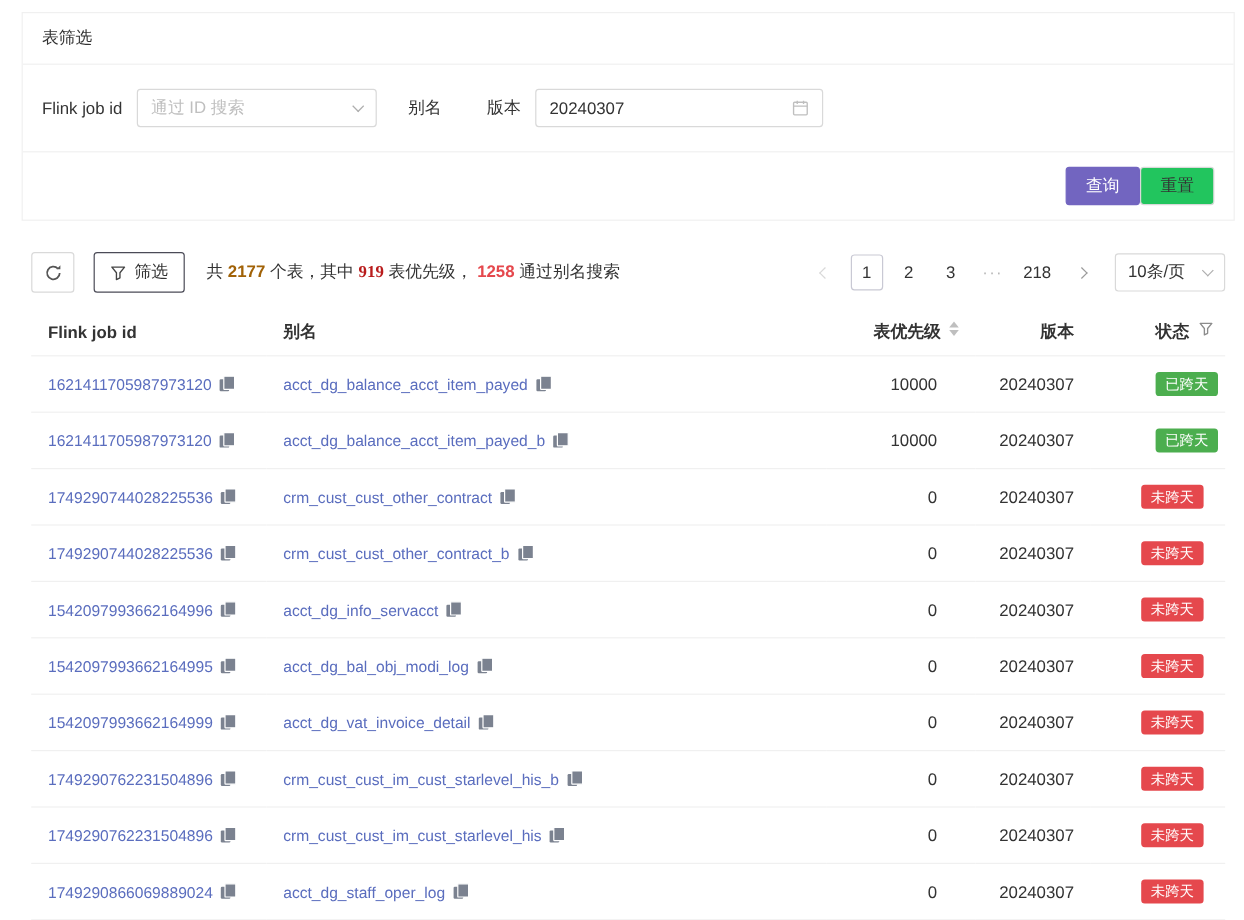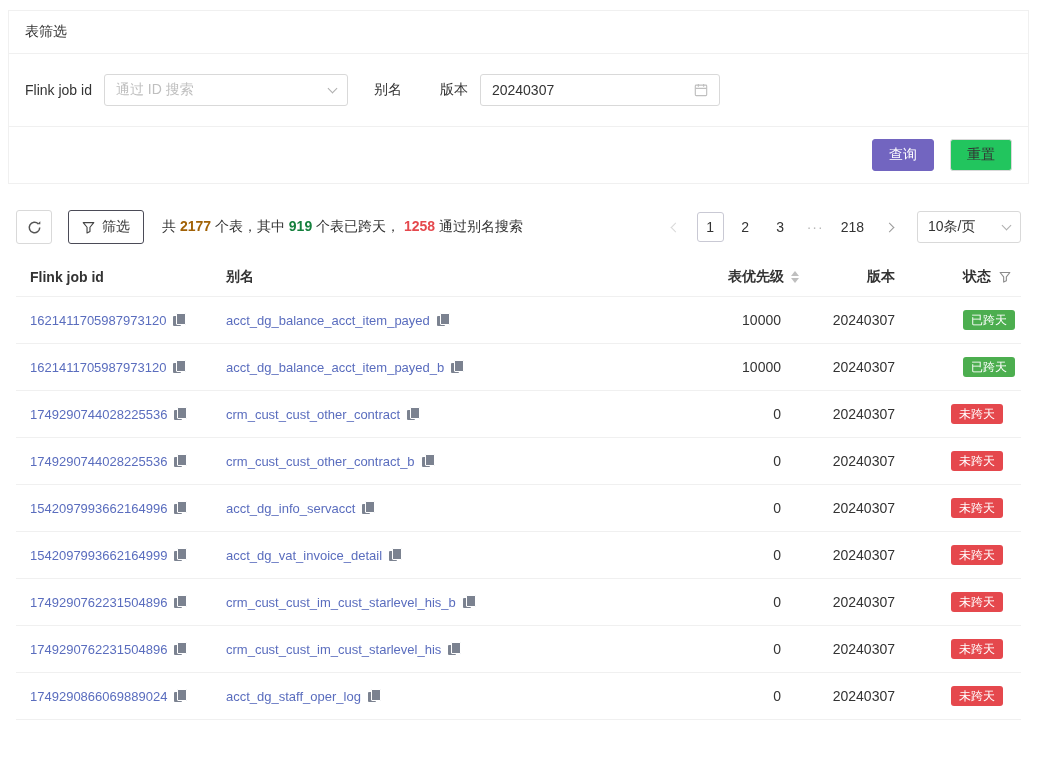--- a/index.html
+++ b/index.html
@@ -3,93 +3,93 @@
 <meta charset="utf-8">
 <style>
   * { box-sizing: border-box; margin: 0; padding: 0; }
   html, body { background: #fff; }
   body {
     width: 1037px; height: 767px;
     font-family: "Liberation Sans", "DejaVu Sans", sans-serif;
     font-size: 14px; color: #333;
     overflow: hidden;
   }
-  .page { padding: 10px 8px 0 8px; }
+  .page { padding: 10px 8px 0 18px; }
 
   
   .filter-card { border: 1px solid #f0f0f0; background: #fff; }
   .card-header { padding: 12px 16px; border-bottom: 1px solid #f0f0f0; font-size: 14px; color: #333; }
   .card-body { display: flex; align-items: center; padding: 20px 16px; }
   .field { display: flex; align-items: center; margin-right: 26px; }
   .field label { margin-right: 12px; white-space: nowrap; color: #333; }
   .select, .date-input {
     height: 32px; border: 1px solid #d9d9d9; border-radius: 3px; background: #fff;
     display: flex; align-items: center; justify-content: space-between;
     padding: 0 11px; cursor: pointer;
   }
-  .select-jobid { width: 244px; justify-content: space-between; }
+  .select-jobid { width: 200px; justify-content: space-between; }
   .select-alias { width: 240px; }
   .date-input { width: 240px; }
   .placeholder { color: #bfbfbf; overflow: hidden; white-space: nowrap; }
   .date-value { color: #333; }
   .chev { display: inline-block; width: 7px; height: 7px; border-right: 1.4px solid #aeaeae; border-bottom: 1.4px solid #aeaeae; }
   .chev-down { transform: rotate(45deg); margin-top: -4px; }
   .chev-left { transform: rotate(135deg); }
   .chev-right { transform: rotate(-45deg); }
-  .card-footer { border-top: 1px solid #f0f0f0; padding: 12px 16px; display: flex; justify-content: flex-end; gap: 16px; }
+  .card-footer { border-top: 1px solid #f0f0f0; padding: 12px 16px; display: flex; justify-content: flex-end; }
   .btn { height: 32px; padding: 0 16px; border-radius: 3px; font-size: 14px; cursor: pointer; font-family: inherit; }
   .btn-primary { background: #7265c0; color: #fff; border: 1px solid #7265c0; }
   .btn-default { background: #22c55e; color: #333; border: 1px solid #d9d9d9; }
 
   
   .toolbar { display: flex; align-items: center; margin: 26px 8px 14px 8px; }
   .icon-btn {
     width: 36px; height: 34px; background: #fff; border: 1px solid #d9d9d9; border-radius: 3px;
     display: inline-flex; align-items: center; justify-content: center; cursor: pointer; color: #555;
   }
   .filter-btn {
     margin-left: 16px; height: 34px; padding: 0 13px; background: #fff;
     border: 1px solid #4b4b57; border-radius: 3px; color: #333; font-size: 14px;
     display: inline-flex; align-items: center; gap: 7px; cursor: pointer; font-family: inherit;
   }
   .summary { margin-left: 18px; white-space: nowrap; color: #333; }
   .num { font-weight: 600; }
   .num-blue { color: #a16207; }
-  .num-green { color: #15803d; }
+  .num-green { color: #b91c1c; font-family: Liberation Serif, serif; }
   .num-red { color: #e5484d; }
   .spacer { flex: 1; }
 
   
   .pagination { display: flex; align-items: center; gap: 8px; }
   .page-btn {
     min-width: 27px; height: 30px; display: inline-flex; align-items: center; justify-content: center;
     border-radius: 3px; cursor: pointer; color: #333; font-size: 14px; padding: 0 4px; user-select: none;
   }
   .page-btn.active { border: 1px solid #c9c9d4; background: #fff; }
   .page-btn.ellipsis { color: #b9b9b9; letter-spacing: 1px; }
   .chevron-btn.disabled .chev { border-color: #d9d9d9; }
   .chevron-btn .chev { border-color: #9a9a9a; }
   .page-size-select {
-    margin-left: 6px; width: 104px; height: 32px; border: 1px solid #d9d9d9; border-radius: 3px;
+    margin-left: 6px; width: 92px; height: 32px; border: 1px solid #d9d9d9; border-radius: 3px;
     display: inline-flex; align-items: center; justify-content: space-between; padding: 0 10px; cursor: pointer; background:#fff;
   }
 
   
   table { width: calc(100% - 16px); margin: 0 8px; border-collapse: collapse; table-layout: fixed; }
   th { text-align: left; font-weight: 600; color: #333; padding: 10px 14px; border-bottom: 1px solid #f0f0f0; font-size: 14px; }
   td { padding: 13px 14px; border-bottom: 1px solid #f0f0f0; font-size: 14px; color: #333; vertical-align: middle; }
   .w-id { width: 196px; }
   .w-priority { width: 124px; }
   .w-version { width: 96px; }
   .w-status { width: 112px; }
   th.r, td.r { text-align: right; }
   td.col-priority { padding-right: 32px; }
   th.col-status-h { padding-right: 10px; }
   td.col-status { padding-right: 18px; }
-  .th-flex { display: inline-flex; align-items: center; }
+  .th-flex { display: inline-flex; align-items: flex-start; }
   .link { color: #5a6dbe; text-decoration: none; font-size: 13px; cursor: pointer; word-break: break-all; }
   .copy-icon { position: relative; display: inline-block; width: 13px; height: 14px; margin-left: 7px; vertical-align: -2px; cursor: pointer; }
   .copy-icon::before { content: ""; position: absolute; left: 0; top: 3px; width: 8px; height: 10px; background: #7b8290; border-radius: 1px; }
   .copy-icon::after { content: ""; position: absolute; left: 3px; top: 0; width: 8px; height: 10px; background: #7b8290; border: 1px solid #fff; border-radius: 1px; }
   .sort-icon { display: inline-flex; flex-direction: column; gap: 2px; margin-left: 7px; cursor: pointer; }
   .caret-up { width: 0; height: 0; border-left: 4px solid transparent; border-right: 4px solid transparent; border-bottom: 5px solid #bfbfbf; }
   .caret-down { width: 0; height: 0; border-left: 4px solid transparent; border-right: 4px solid transparent; border-top: 5px solid #bfbfbf; }
   .funnel-sm { margin-left: 8px; color: #8c8c8c; vertical-align: -1px; cursor: pointer; }
   .badge {
     display: inline-block; padding: 3px 8px; border-radius: 3px; color: #fff; font-size: 12px; line-height: 14px; white-space: nowrap;
@@ -139,21 +139,21 @@
         <path d="M14.2 1.2v3.4h-3.4z" fill="#555"></path>
       </svg>
     </button>
     <button class="filter-btn">
       <svg width="13" height="13" viewBox="0 0 16 16">
         <path d="M1.5 2h13L9.8 7.7v5.3l-3.6 1.8V7.7L1.5 2z" fill="none" stroke="#444" stroke-width="1.4" stroke-linejoin="round"></path>
       </svg>
       <span>筛选</span>
     </button>
     <div class="summary">
-      <span>共 </span><span class="num num-blue">2177</span><span> 个表，其中 </span><span class="num num-green">919</span><span> 个表已跨天， </span><span class="num num-red">1258</span><span> 通过别名搜索</span>
+      <span>共 </span><span class="num num-blue">2177</span><span> 个表，其中 </span><span class="num num-green">919</span><span> 表优先级， </span><span class="num num-red">1258</span><span> 通过别名搜索</span>
     </div>
     <div class="spacer"></div>
     <div class="pagination">
       <span class="page-btn chevron-btn disabled">
           <span class="chev chev-left"></span>
         </span>
       <span class="page-btn active">1</span>
       <span class="page-btn">2</span>
       <span class="page-btn">3</span>
       <span class="page-btn ellipsis">···</span>
@@ -230,20 +230,27 @@
         <td class="r col-status"><span class="badge" data-status="not_crossed">未跨天</span></td>
       </tr>
       <tr>
         <td><a class="link">1542097993662164996</a><span class="copy-icon"></span></td>
         <td><a class="link">acct_dg_info_servacct</a><span class="copy-icon"></span></td>
         <td class="r col-priority">0</td>
         <td class="r">20240307</td>
         <td class="r col-status"><span class="badge" data-status="not_crossed">未跨天</span></td>
       </tr>
       <tr>
+        <td><a class="link">1542097993662164995</a><span class="copy-icon"></span></td>
+        <td><a class="link">acct_dg_bal_obj_modi_log</a><span class="copy-icon"></span></td>
+        <td class="r col-priority">0</td>
+        <td class="r">20240307</td>
+        <td class="r col-status"><span class="badge" data-status="not_crossed">未跨天</span></td>
+      </tr>
+      <tr>
         <td><a class="link">1542097993662164999</a><span class="copy-icon"></span></td>
         <td><a class="link">acct_dg_vat_invoice_detail</a><span class="copy-icon"></span></td>
         <td class="r col-priority">0</td>
         <td class="r">20240307</td>
         <td class="r col-status"><span class="badge" data-status="not_crossed">未跨天</span></td>
       </tr>
       <tr>
         <td><a class="link">1749290762231504896</a><span class="copy-icon"></span></td>
         <td><a class="link">crm_cust_cust_im_cust_starlevel_his_b</a><span class="copy-icon"></span></td>
         <td class="r col-priority">0</td>

